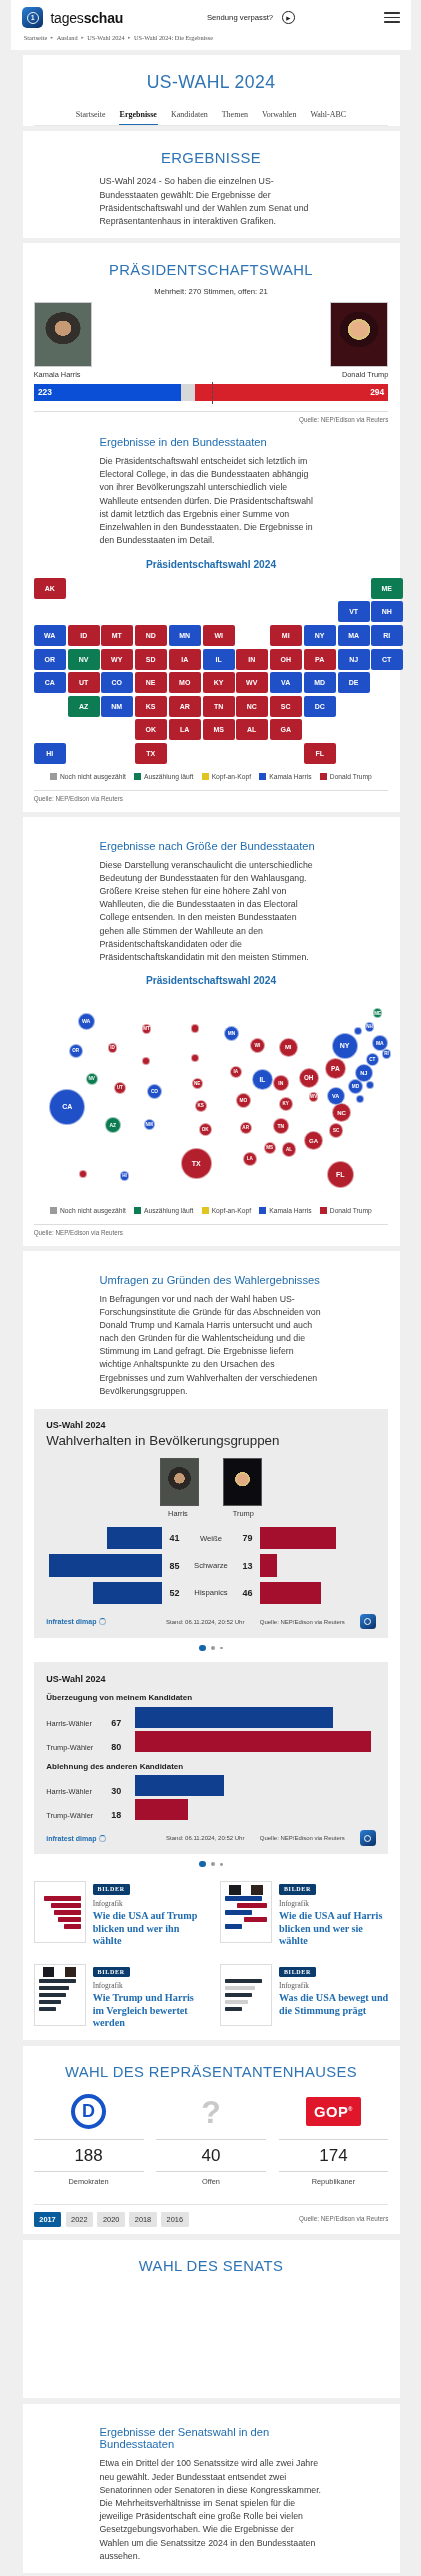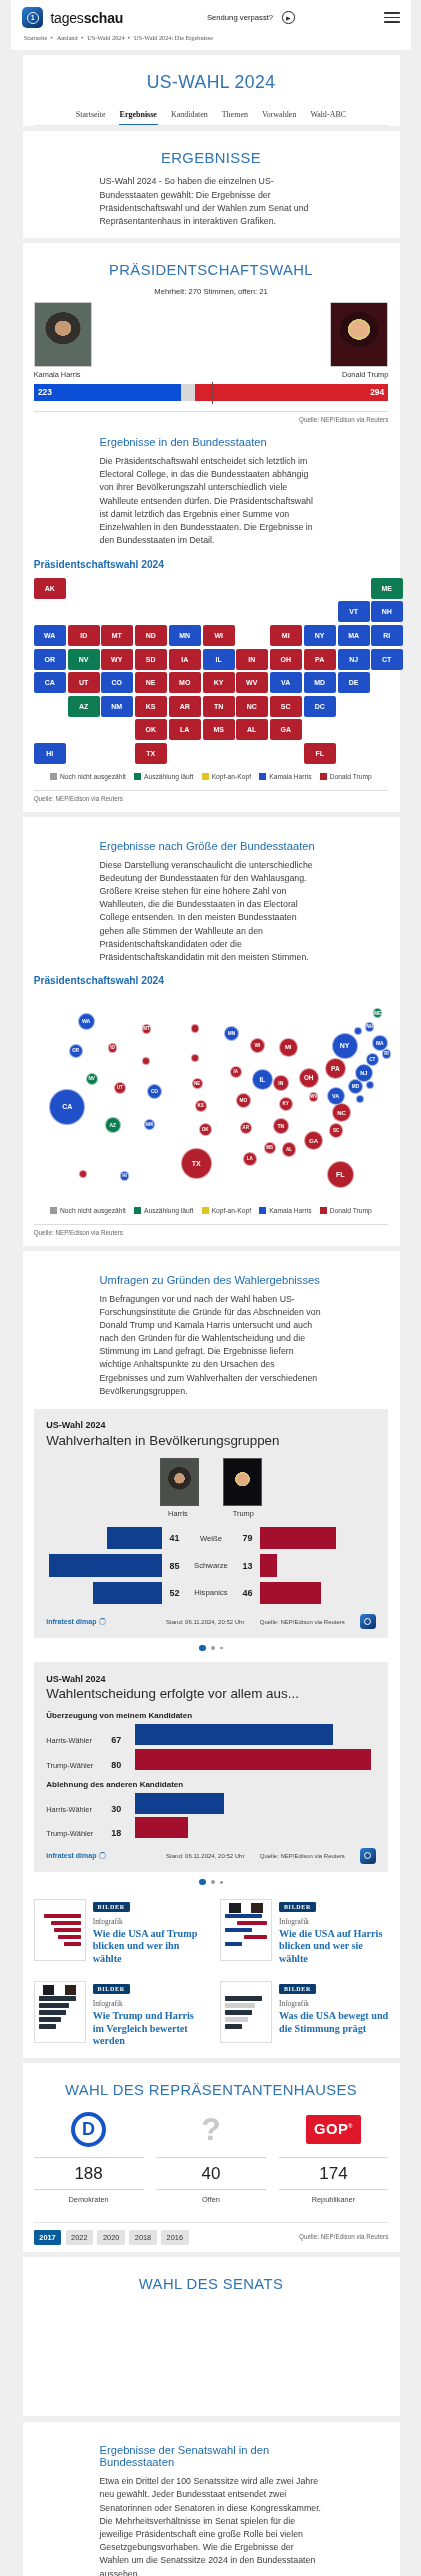--- a/index.html
+++ b/index.html
@@ -43,21 +43,21 @@
   .photo.trump{background:radial-gradient(ellipse 44% 36% at 50% 42%,#e8b088 35%,#d9c27a 36% 45%,#2c0b10 46% 78%,#3d0e14 79%),linear-gradient(#3d0e14,#2c0b10);}
   .cand-name{font-size:7.4px;color:#333;margin-top:2.8px;}
   .ev-bar{display:flex;height:17px;margin-top:5.6px;position:relative;}
   .ev-seg{height:100%;}
   .ev-seg.open{background:#d8d8d8;}
   .ev-num{position:absolute;top:0;height:17px;line-height:17px;color:#fff;font-size:8.4px;font-weight:700;}
   .ev-num.left{left:4.2px;}
   .ev-num.right{right:4.2px;}
   .ev-marker{position:absolute;top:-2.8px;height:22.5px;border-left:1.4px dashed #4a4a4a;}
   .source-line{border-top:0.7px solid #ddd;margin-top:9.8px;padding-top:4.2px;font-size:6.3px;color:#666;text-align:right;}
-  .map-title{font-size:10.2px;font-weight:700;color:#1f6cb0;margin:11.2px 0 8.4px;}
+  .map-title{font-size:10.2px;font-weight:700;color:#1f6cb0;margin:11.2px 0 8.4px;text-align:center;}
 
   
   .tilemap{position:relative;width:369px;height:188px;margin:2.8px auto 1.4px;}
   .tile{position:absolute;width:32px;height:21px;border-radius:2.1px;color:#fff;font-size:7px;font-weight:700;display:flex;align-items:center;justify-content:center;}
   .bubblemap{position:relative;width:365px;height:205px;margin:1.4px auto;}
   .bubble{position:absolute;border-radius:50%;color:#fff;font-weight:700;display:flex;align-items:center;justify-content:center;border:0.7px solid rgba(255,255,255,.55);}
   .map-legend{display:flex;justify-content:center;gap:8.4px;margin:7px 0 1.4px;flex-wrap:wrap;}
   .legend-item{display:flex;align-items:center;gap:2.8px;font-size:6.7px;color:#444;}
   .legend-swatch{width:7px;height:7px;display:inline-block;}
 
@@ -445,21 +445,20 @@
       </div>
     </div>
     <div class="dots">
       <span class="dot d1"></span>
       <span class="dot d2"></span>
       <span class="dot d3"></span>
     </div>
 
     <div class="info-card">
       <div class="info-kicker">US-Wahl 2024</div>
-      <div class="info-title">Wahlentscheidung erfolgte vor allem aus...</div>
       <div id="decision-groups">
           <div class="dec-group-label">Überzeugung von meinem Kandidaten</div>
           <div class="dec-row">
             <div class="dec-label">Harris-Wähler</div>
             <div class="dec-num">67</div>
             <div class="dec-bar" style="width: 198px; background: rgb(16, 63, 143);"></div>
           </div>
           <div class="dec-row">
             <div class="dec-label">Trump-Wähler</div>
             <div class="dec-num">80</div>

